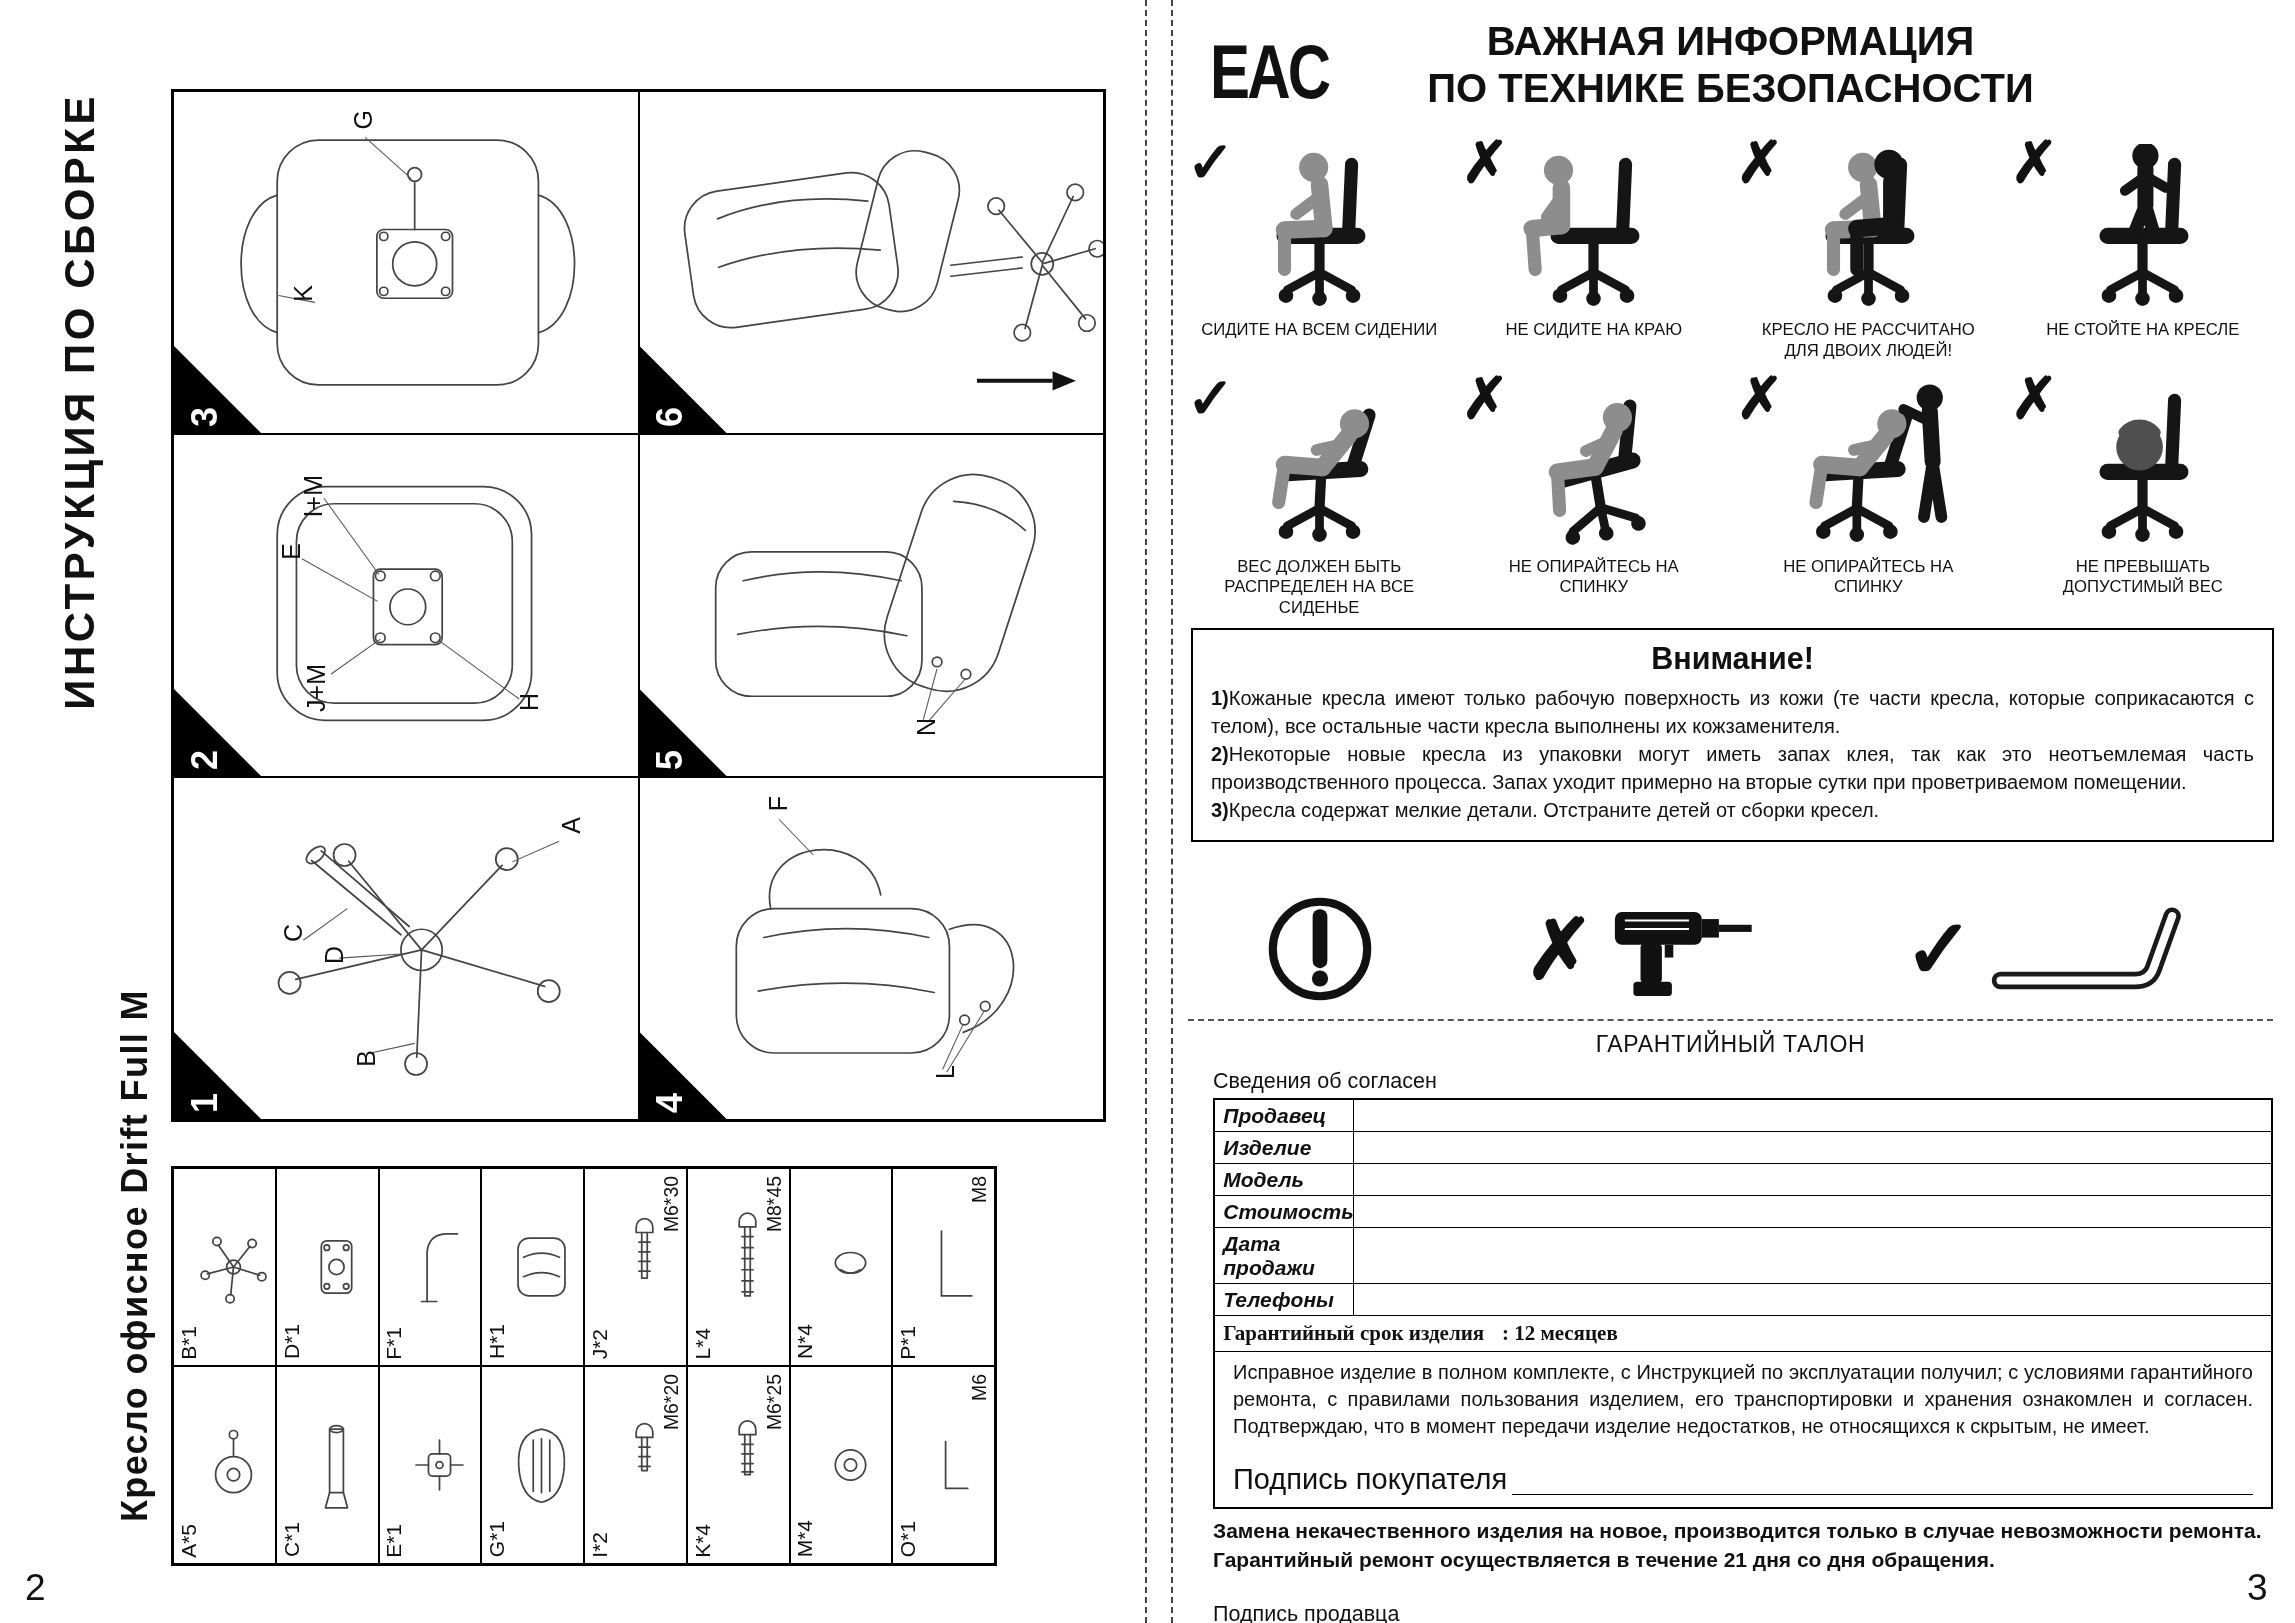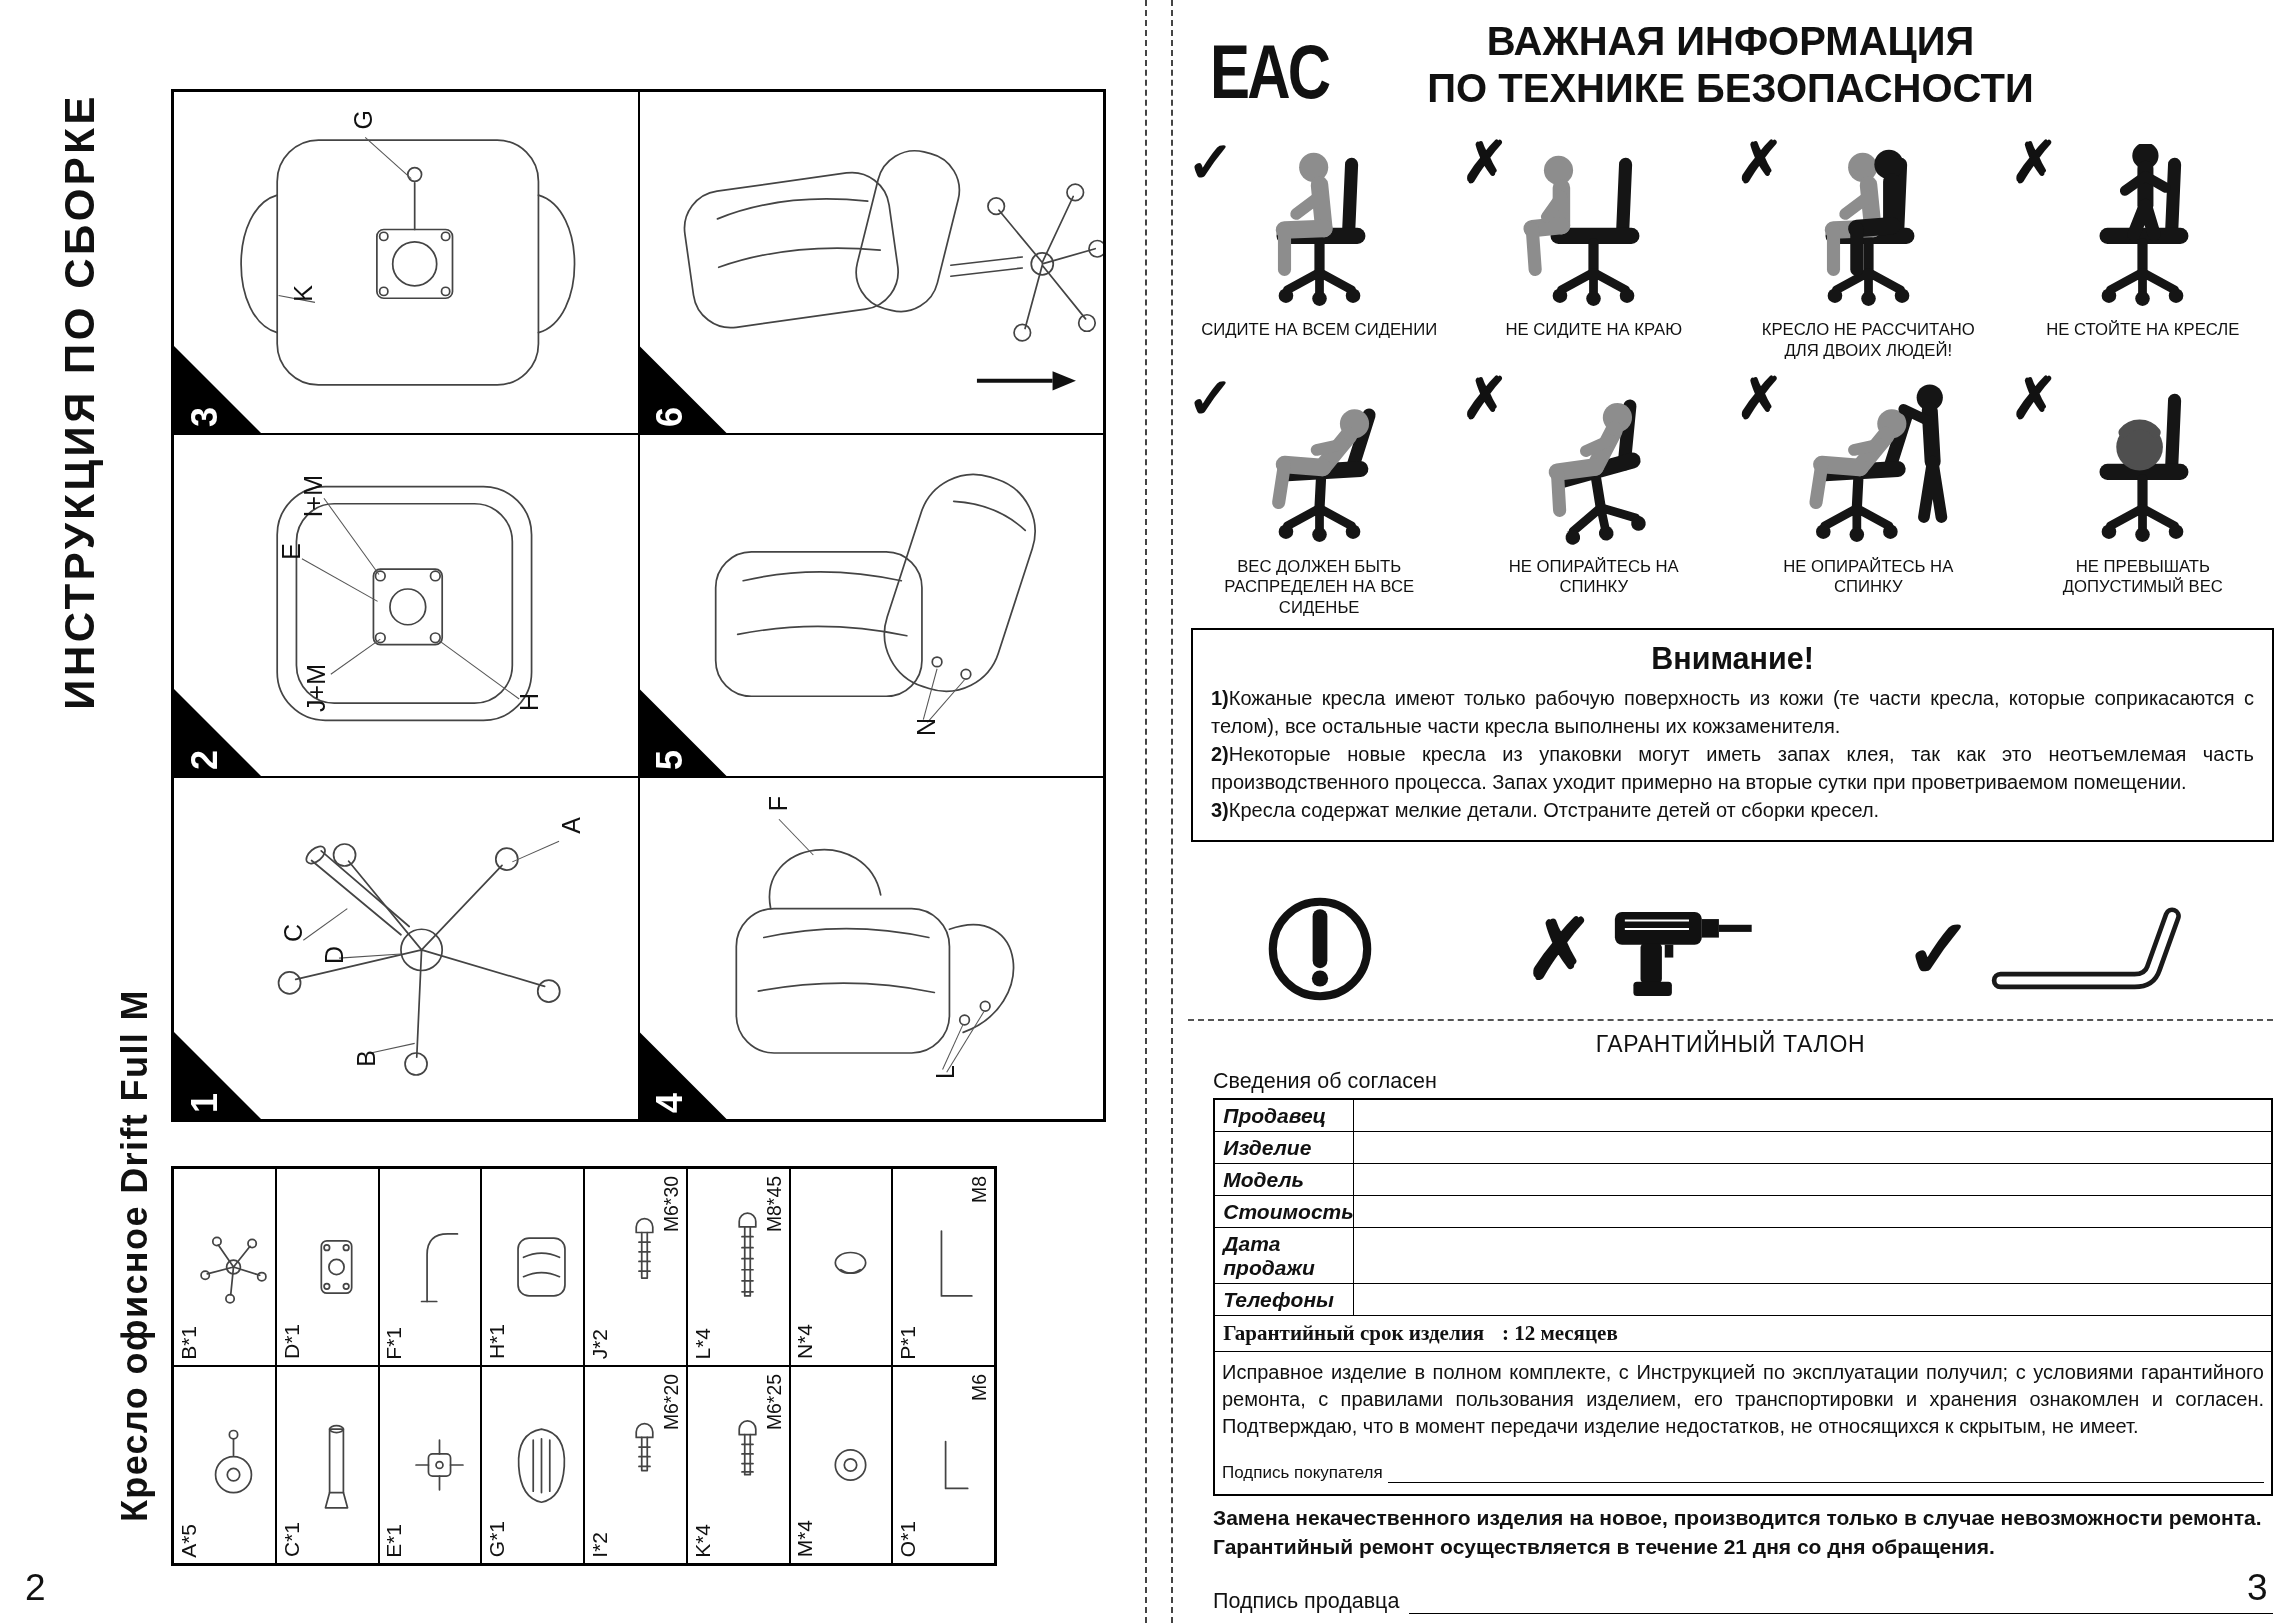--- a/index.html
+++ b/index.html
@@ -73,23 +73,23 @@
   .svod{position:absolute;left:1213px;top:1069px;font-size:21.5px;}
 
   .rp-flow{position:absolute;left:1213px;top:1098px;width:1060px;display:flex;
            flex-direction:column;}
   .wtab{border:2.1px solid #000;font-size:21px;}
   .wrow{display:flex;border-bottom:1.4px solid #000;justify-content:center;}
   .wlab{width:139px;padding:3.5px 8.3px;font-style:italic;font-weight:700;border-right:1.4px solid #000;}
   .wval{flex:1;}
   .wterm{padding:4.9px 8.3px;font-weight:700;border-bottom:1.4px solid #000;font-family:Liberation Serif, serif;}
   .wterm .tv{margin-left:12.5px;}
-  .wagree{padding:7px 7px 11px;}
+  .wagree{padding:7px 18px 11px;}
   .wagree p{margin:0;font-size:20px;line-height:1.35;text-align:justify;}
-  .signrow{display:flex;align-items:flex-end;gap:5px;margin-top:23.6px;font-size:17px;}
+  .signrow{display:flex;gap:5px;margin-top:23.6px;font-size:29px;}
   .signline{flex:1;border-bottom:1.4px solid #000;height:1.1em;}
   .replace-note{margin-top:8px;font-size:21px;font-weight:700;line-height:1.35;text-align:justify;}
   .replace-note p{margin:0;}
   .seller-sign{display:flex;align-items:flex-end;gap:9.7px;margin-top:28px;font-size:21.5px;}
 
   .d{stroke:#444;stroke-width:2.5;fill:none;stroke-linecap:round;stroke-linejoin:round;}
   .dl{stroke:#555;stroke-width:1.5;fill:none;}
   .hidden-defs{position:absolute;width:0;height:0;overflow:hidden;}
 </style>
 </head>

